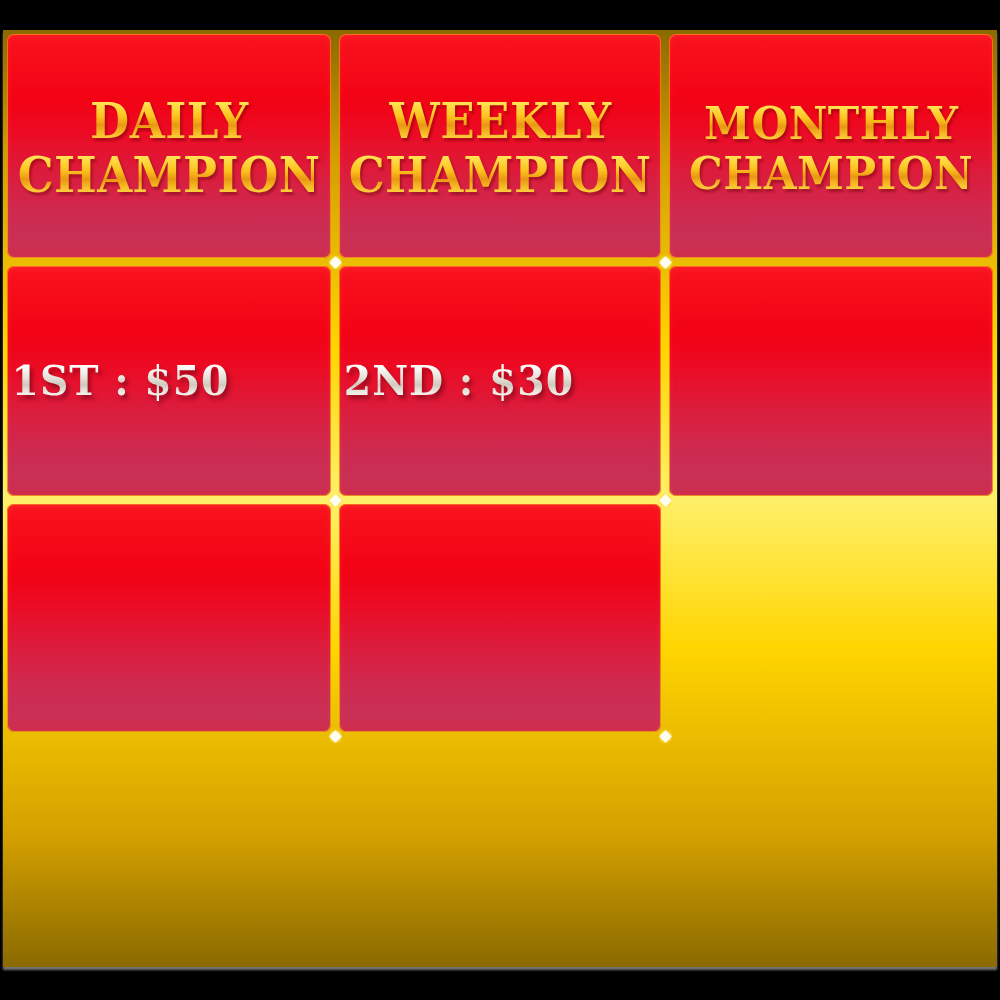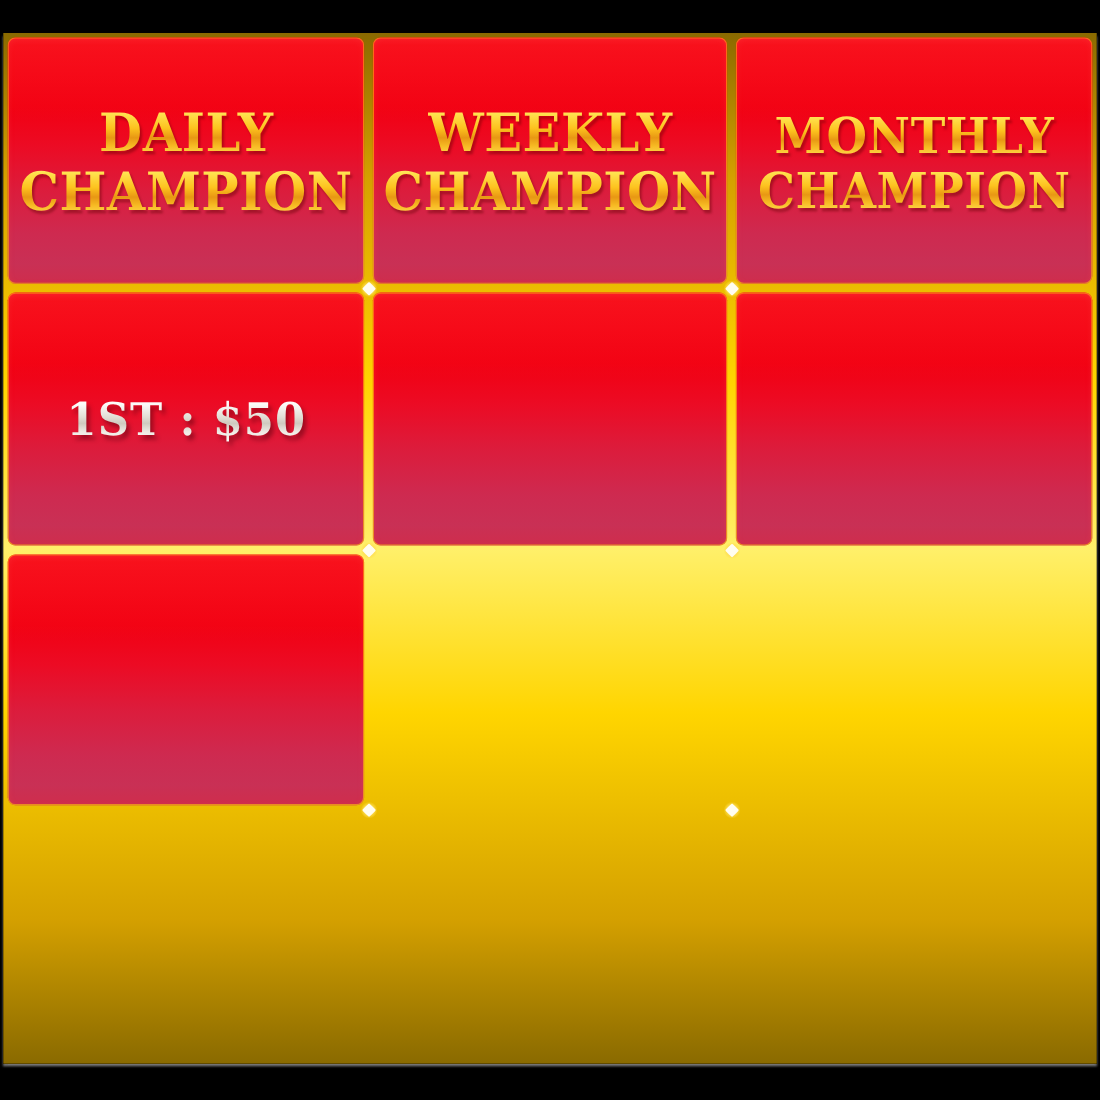--- a/index.html
+++ b/index.html
@@ -45,21 +45,20 @@
       linear-gradient(180deg,
         #f60010 0%,
         #f20012 28%,
         #ec0b24 44%,
         #dc1c3c 62%,
         #ce2a50 80%,
         #c93055 92%,
         #cf2d4c 100%);
     display: flex;
     align-items: center;
-    justify-content: center;
     overflow: hidden;
     box-shadow:
       inset 0 0 0 1px rgba(255,215,0,0.55),
       inset 0 2px 6px rgba(255,80,80,0.35);
   }
 
   .cell::after {
     content: "";
     position: absolute;
     left: 0; right: 0; top: 0;
@@ -169,20 +168,23 @@
   <div class="cell header">
     <div class="head-line small">MONTHLY</div>
     <div class="head-line small">CHAMPION</div>
   </div>
 
   <div class="cell">
     <div class="prize-text">1ST : $50</div>
   </div>
 
   <div class="cell">
+    <div class="prize-text">2ND : $30</div>
+  </div>
+  <div class="cell">
     
   </div>
 
   <div class="cell">
     
   </div>
   <div class="cell">
     
   </div>
 

